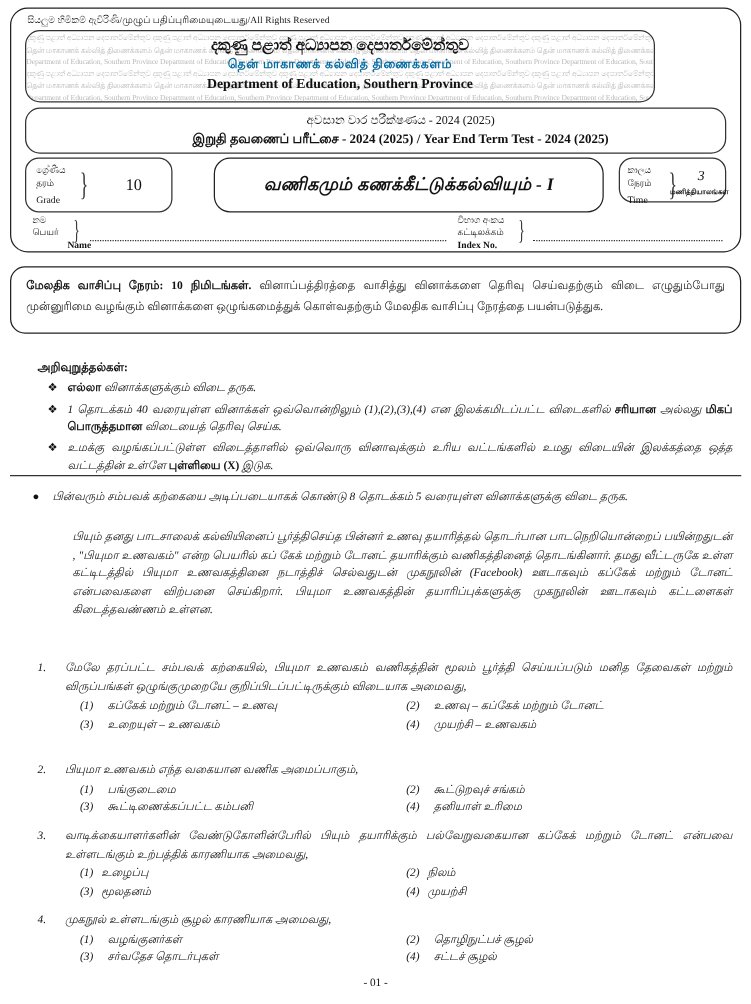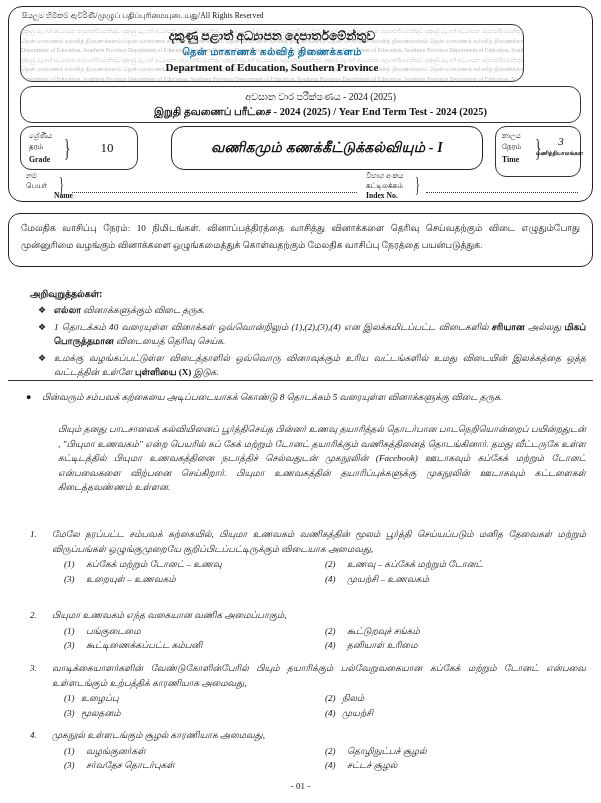--- a/index.html
+++ b/index.html
@@ -138,21 +138,21 @@
     border-radius: 11px;
     box-sizing: border-box;
   }
   .triLabel {
     position: absolute;
     left: 8px; top: 4px;
     font-size: 7.2px;
     line-height: 11.4px;
     text-align: left;
   }
-  .triLabel .l3 { font-weight: bold; font-size: 7.8px; }
+  .triLabel .l3 { font-weight: normal; font-size: 7.8px; }
   .brace {
     position: absolute;
     font-size: 26px;
     line-height: 26px;
     color: #333;
     transform: scaleX(.55);
   }
   .gradebox .brace { left: 40px; top: 8px; }
   .gradebox .gval {
     position: absolute;
@@ -176,21 +176,21 @@
   .subj-text {
     font-size: 14px;
     font-weight: bold;
     font-style: italic;
     letter-spacing: .2px;
   }
 
   .timebox {
     position: absolute;
     left: 487px; top: 0;
-    width: 86px; height: 51px;
+    width: 86px; height: 36px;
     border: 1px solid #333;
     border-radius: 11px;
     box-sizing: border-box;
   }
   .timebox .triLabel { left: 6px; top: 4px; }
   .timebox .brace { left: 36px; top: 8px; }
   .timebox .tval {
     position: absolute;
     left: 44px; top: 8px;
     width: 42px;
@@ -245,21 +245,21 @@
     width: 585px;
     min-height: 54px;
     border: 1.2px solid #222;
     border-radius: 12px;
     box-sizing: border-box;
     padding: 6px 12px 5px 12px;
     font-size: 9.2px;
     line-height: 16.5px;
     text-align: justify;
   }
-  .notice b { font-weight: normal; }
+  .notice b { font-weight: bold; }
 
   
   .instr-head {
     position: absolute;
     left: 22px; top: 283px;
     font-size: 9.3px;
     font-weight: bold;
   }
   .instr-list {
     position: absolute;

